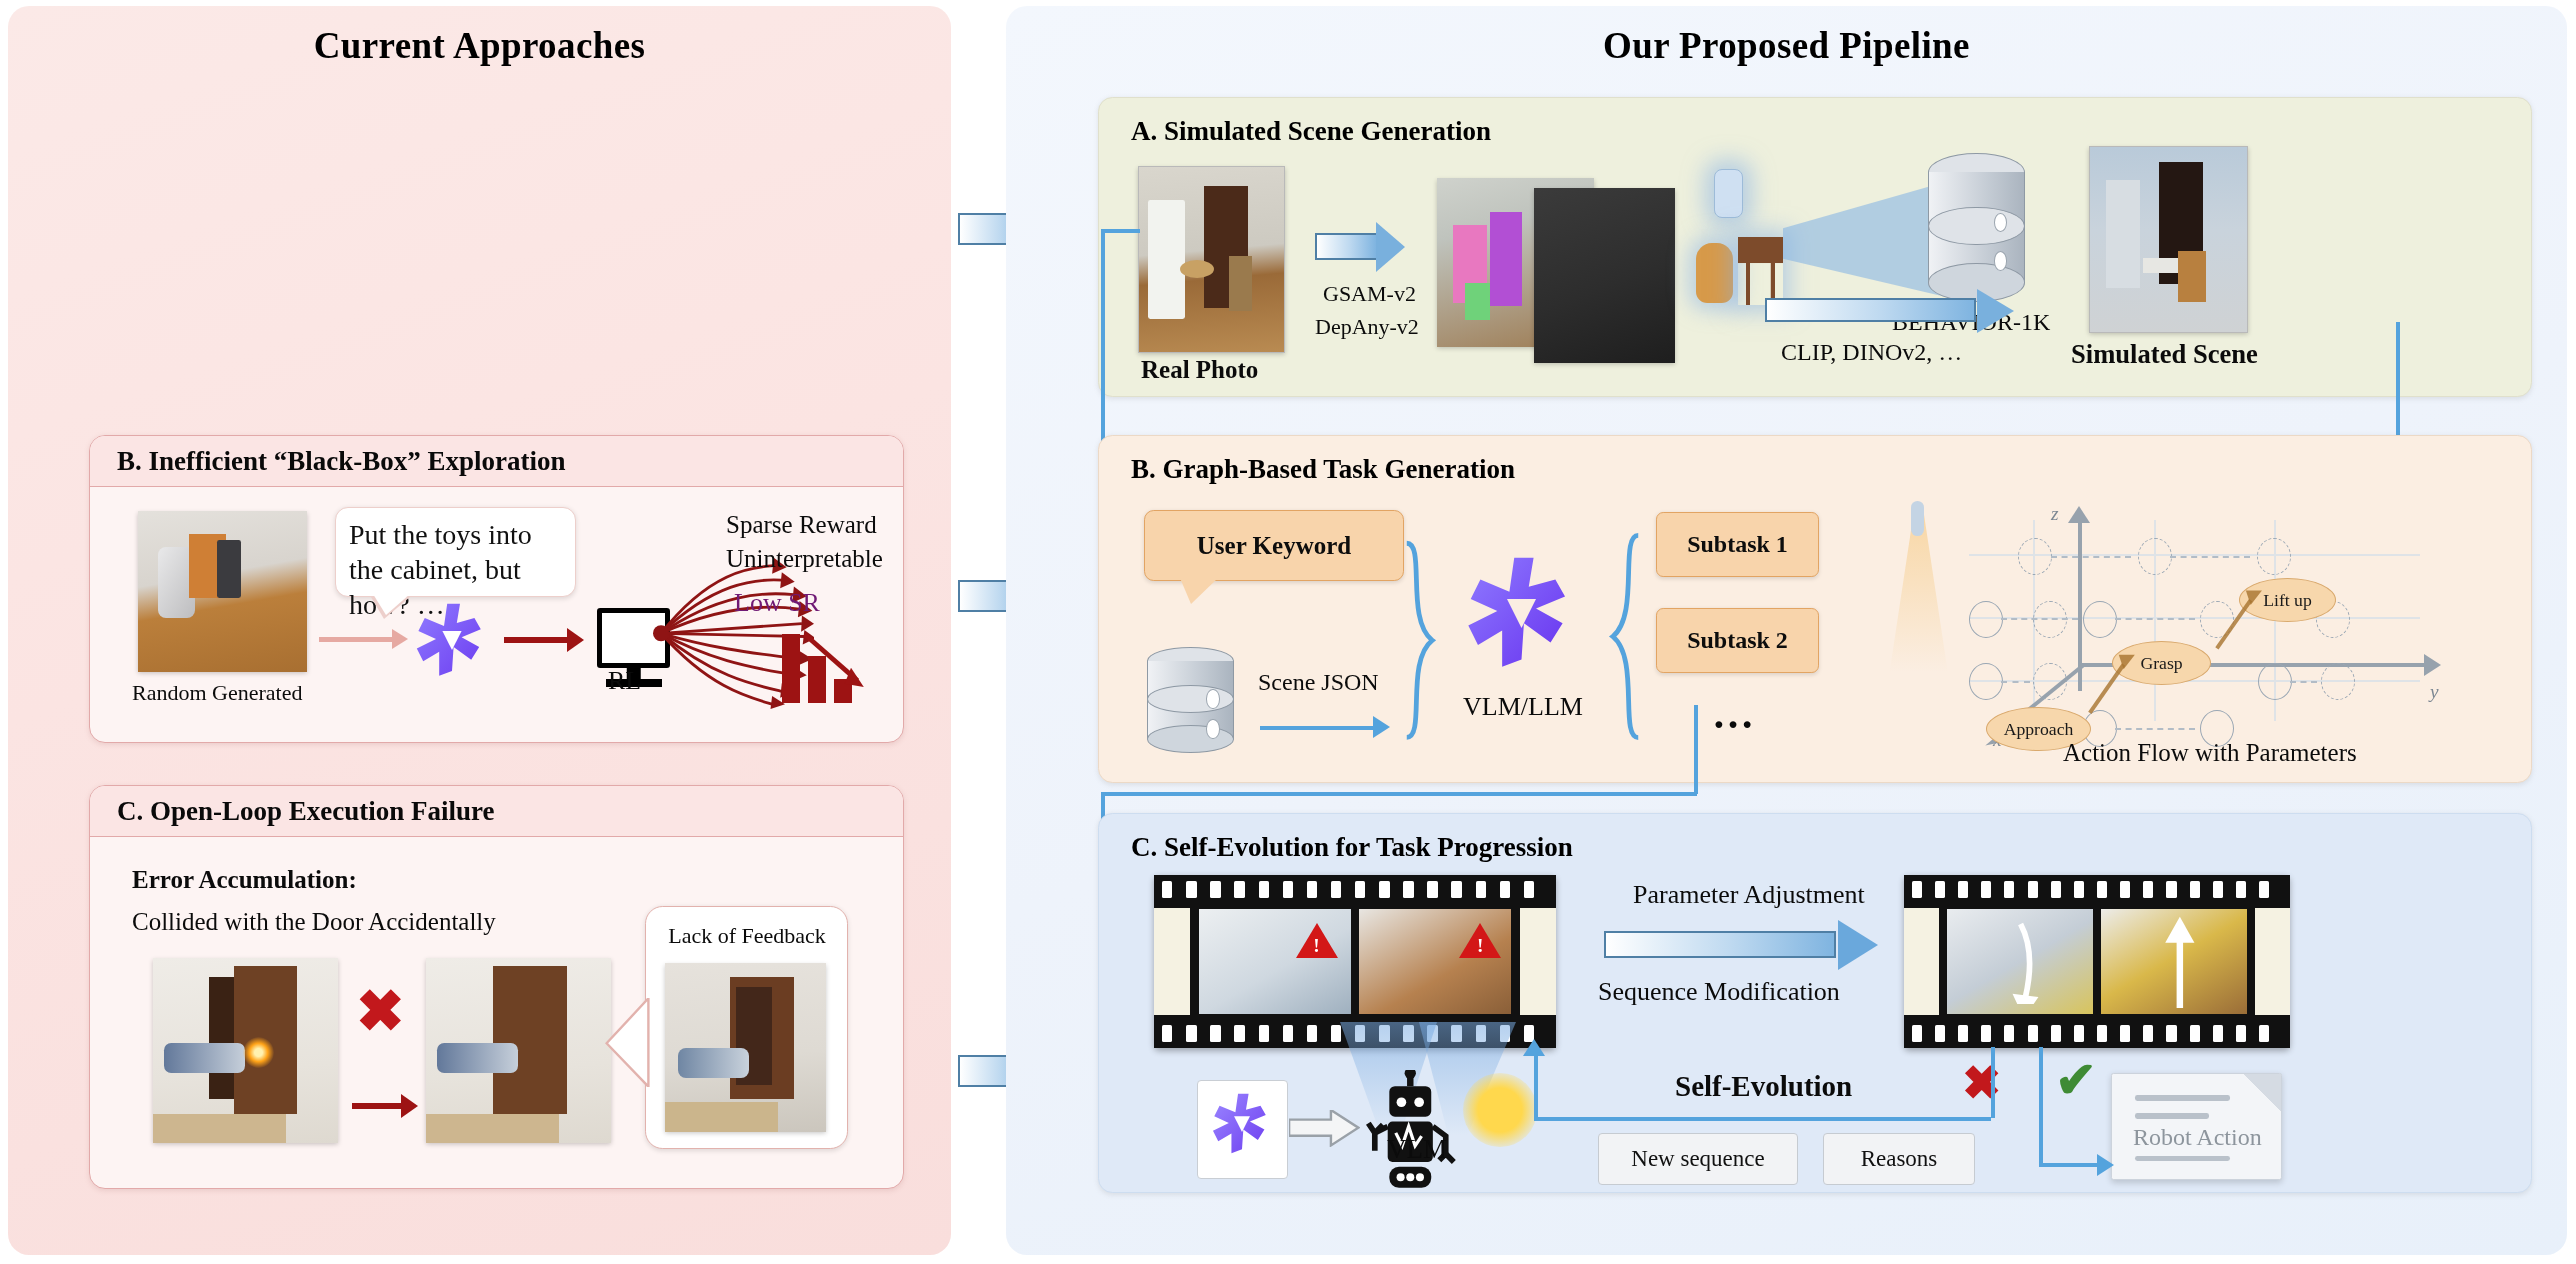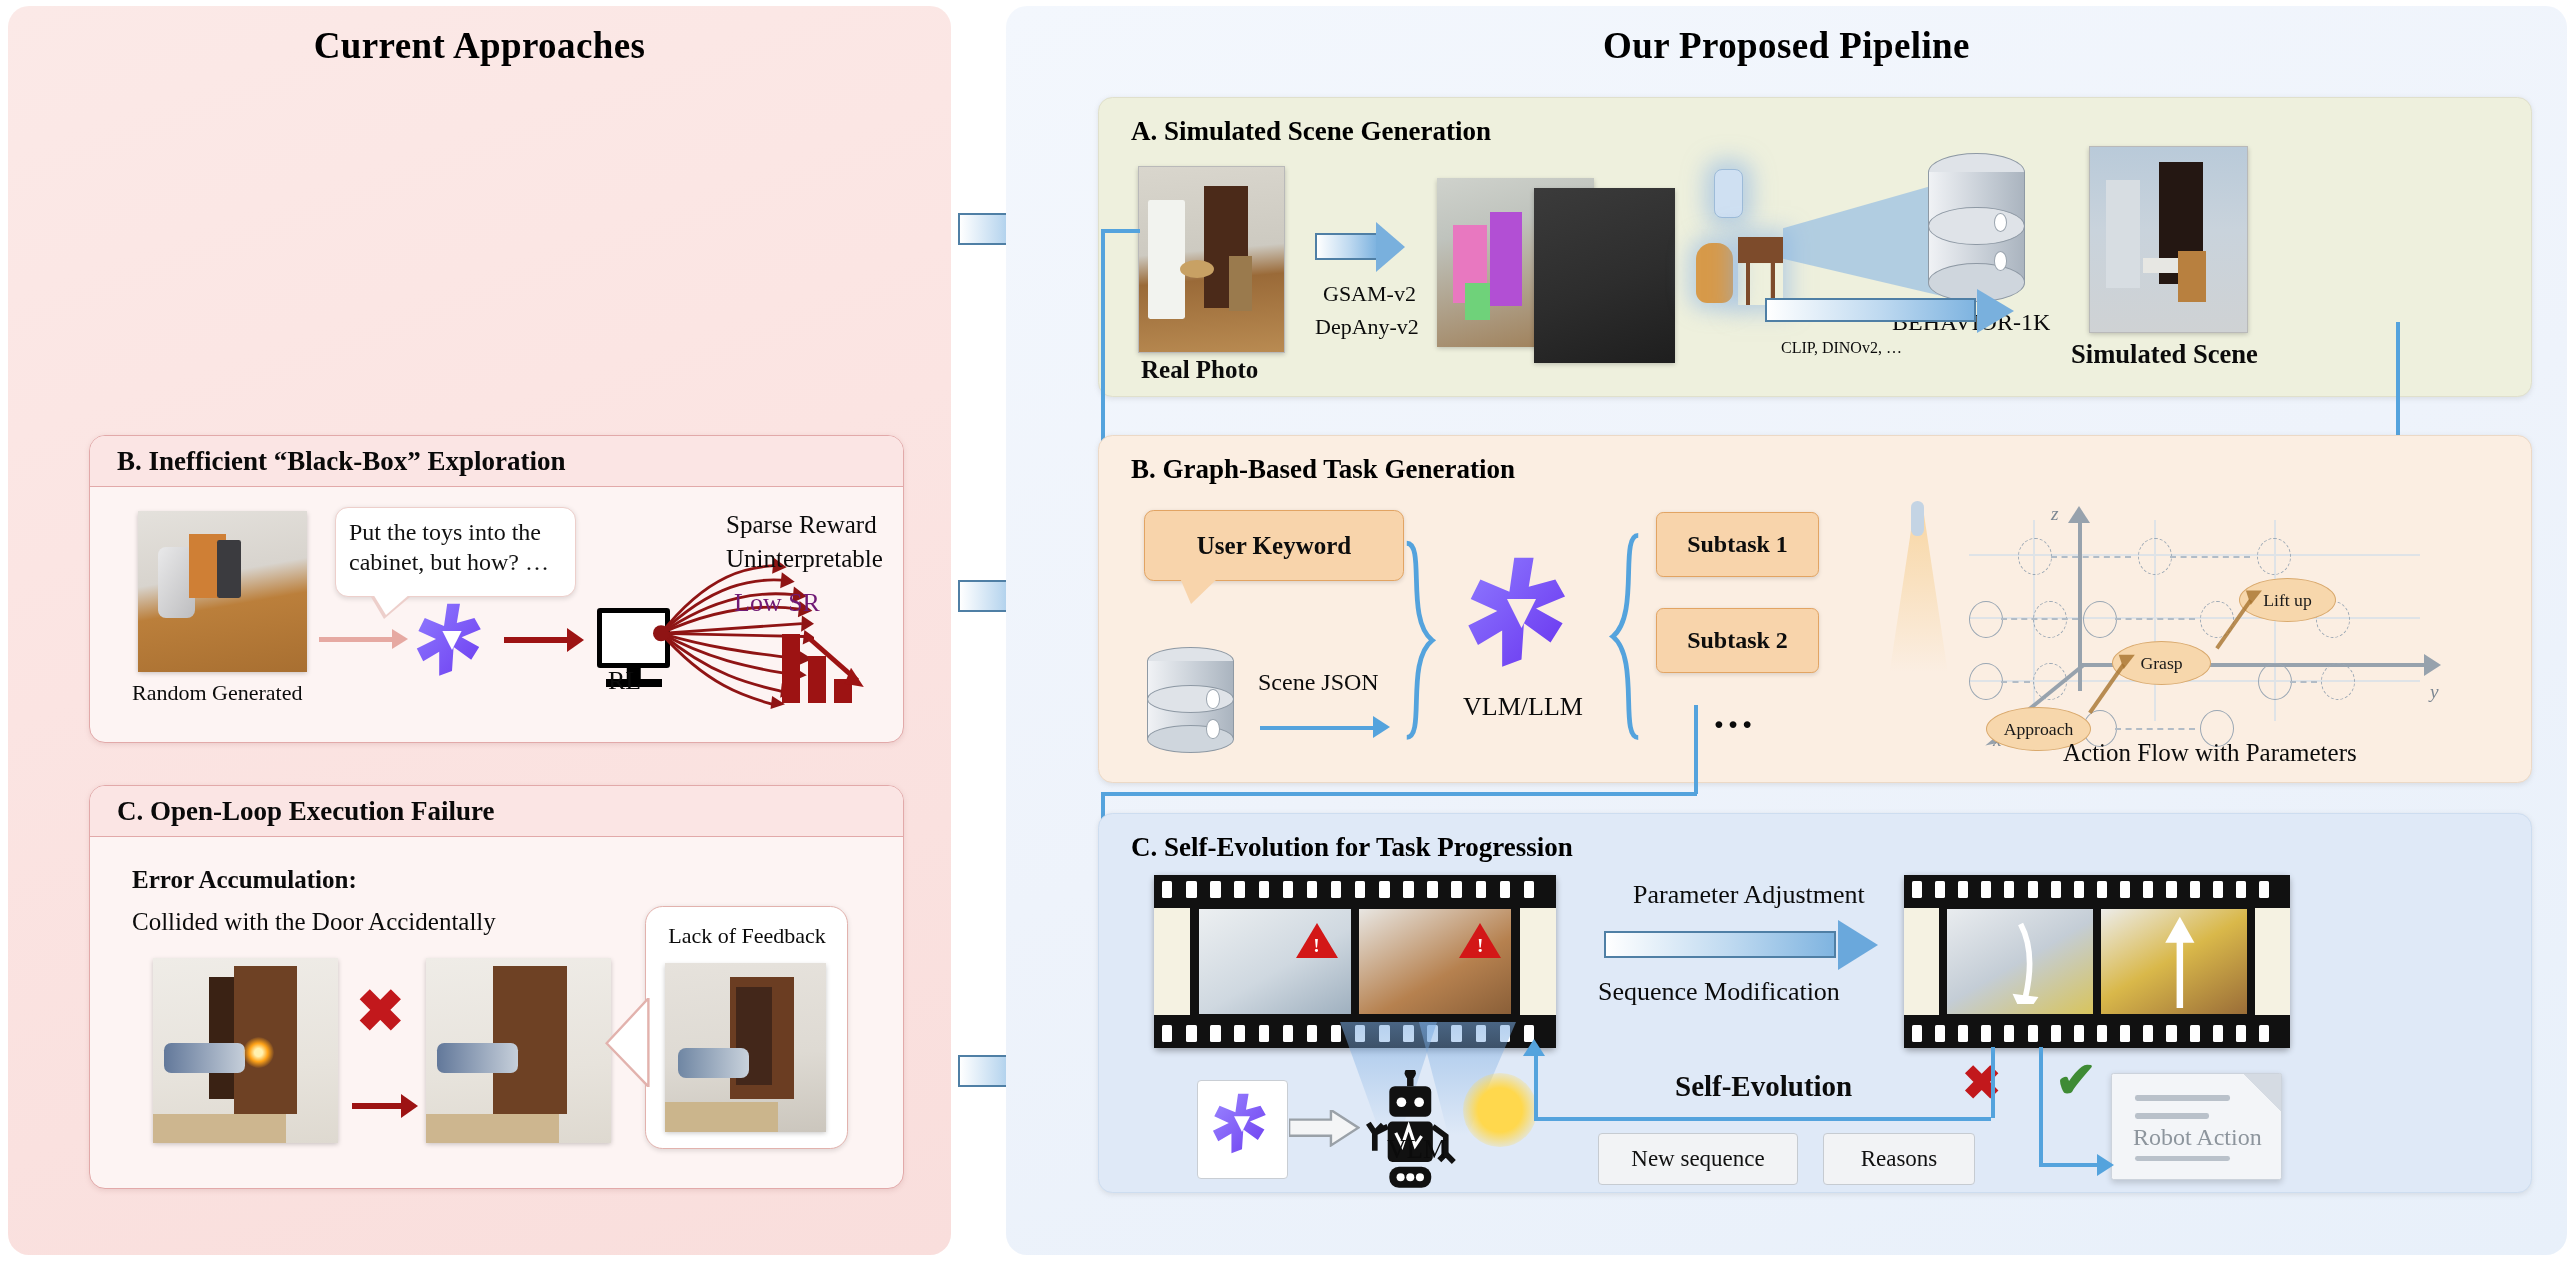--- a/index.html
+++ b/index.html
@@ -100,21 +100,21 @@
   .doorscene .fl{position:absolute;left:0;bottom:0;width:72%;height:16%;background:#cdb68f;}
   .spark{position:absolute;width:31px;height:31px;border-radius:50%;
      background:radial-gradient(circle,#fff2b0 0 18%,#ffa318 42%,rgba(255,120,0,0) 72%);}
 
   
   .bubble{position:absolute;background:#f2f2f2;border-radius:11.3px;
       display:flex;align-items:center;justify-content:center;
       box-shadow:0 1.6px 4px rgba(0,0,0,.10);font-size:22px;color:#111;}
   .wbubble{position:absolute;background:#fff;border:1.6px solid #edcfcb;border-radius:13px;
       box-shadow:0 1.6px 5.6px rgba(0,0,0,.12);padding:9.7px 13px;box-sizing:border-box;
-      font-size:24px;line-height:1.25;color:#111;}
+      font-size:28px;line-height:1.25;color:#111;}
   .wbubble:after{content:"";position:absolute;left:37px;bottom:-19.3px;width:0;height:0;
       border-left:13px solid transparent;border-right:24px solid transparent;border-top:21px solid #fff;}
   .wbubble:before{content:"";position:absolute;left:35px;bottom:-23px;width:0;height:0;
       border-left:13.7px solid transparent;border-right:26px solid transparent;border-top:22.5px solid #edcfcb;}
 
   .okbox{position:absolute;background:#fff;border:1.6px solid #e2b2ad;border-radius:17.7px;
       box-shadow:0 1.6px 5.6px rgba(0,0,0,.12);}
   .redcircle{position:absolute;border:5.6px solid #c4171a;border-radius:50%;}
 
   .tline{position:absolute;height:4.8px;background:#7c7c7c;}
@@ -409,21 +409,21 @@
       <div class="bt"></div>
       <div class="dot" style="right:17.7px;top:40%;"></div>
       <div class="dot" style="right:17.7px;top:66%;"></div>
     </div>
     <div class="lbl" style="left:793px;top:211px;font-size:24px;">BEHAVIOR-1K</div>
 
     <div class="gradar" style="left:666px;top:190px;width:249px;height:45px;">
       <div class="body" style="width:211px;top:9.7px;height:24px;"></div>
       <div class="head" style="border-top:22.5px solid transparent;border-bottom:22.5px solid transparent;border-left:37px solid #79b0dd;"></div>
     </div>
-    <div class="lbl" style="left:682px;top:241px;font-size:16px;">CLIP, DINOv2, …</div>
+    <div class="lbl" style="left:682px;top:241px;font-size:24px;">CLIP, DINOv2, …</div>
 
     <div class="ph simscene brd" style="left:990px;top:48px;width:157px;height:185px;">
       <div class="w"></div>
         <div class="d"></div>
         <div class="t"></div>
         <div class="c"></div>
     </div>
     <div class="lbl b lg" style="left:972px;top:241px;font-size:26.6px;">Simulated Scene</div>
   </div>
 

